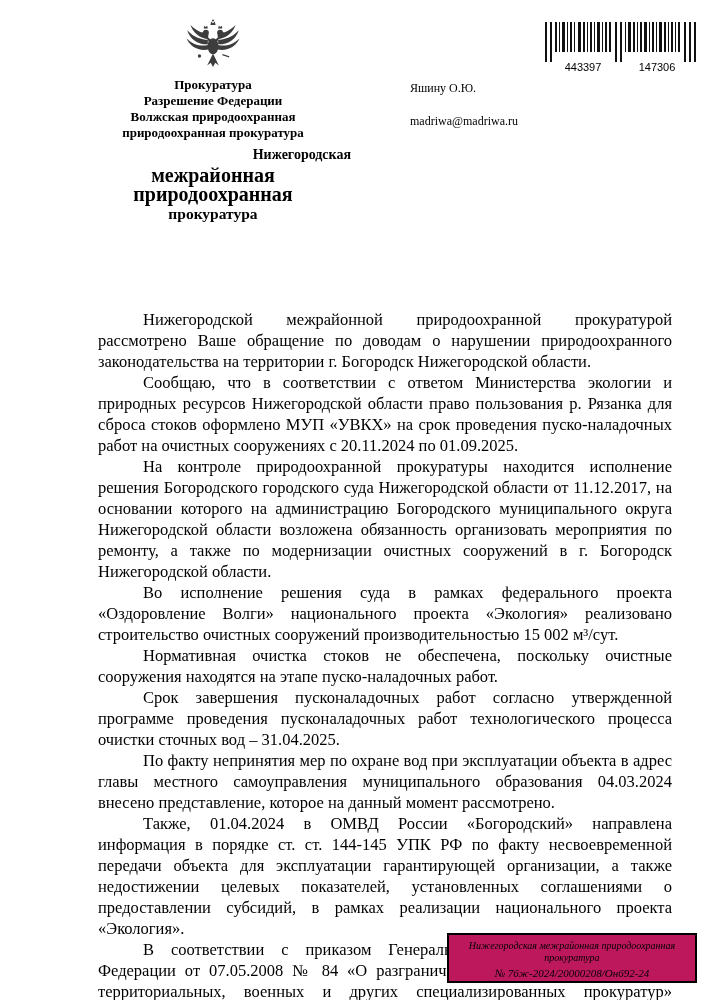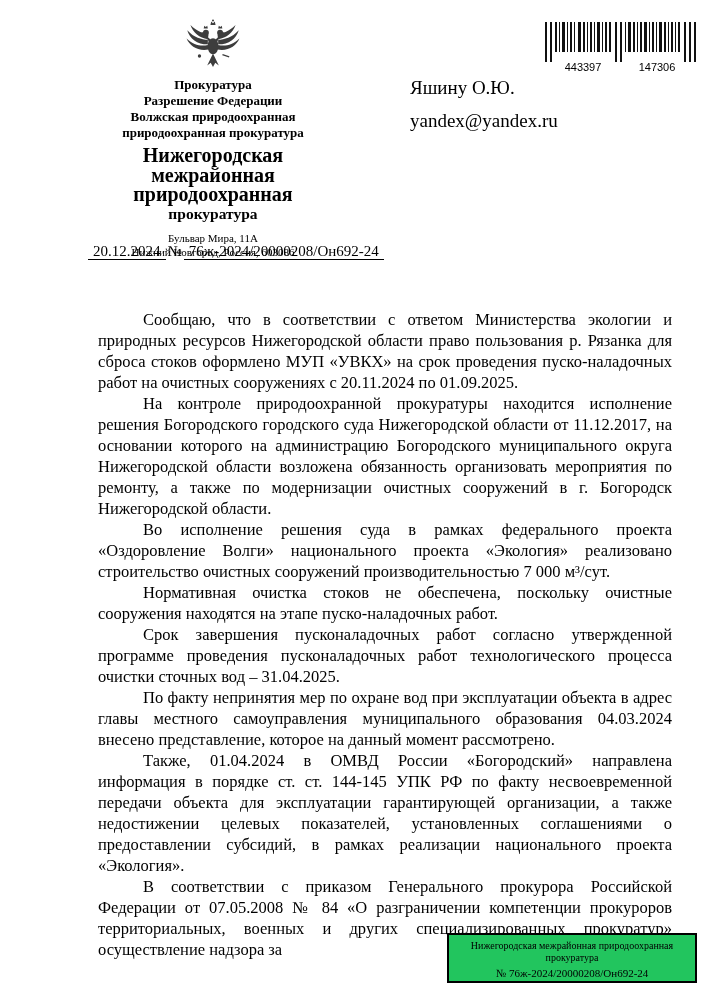--- a/index.html
+++ b/index.html
@@ -7,46 +7,47 @@
     position:relative;width:706px;height:1000px;background:#ffffff;
     font-family:"Liberation Serif", serif;color:#000;overflow:hidden;
     margin:0 auto;
   }
   
   .letterhead{
     position:absolute;left:75px;top:16px;width:276px;text-align:center;
   }
   .emblem{width:58px;height:58px;display:block;margin:0 auto 3px auto;}
   .org-top div{font-weight:bold;font-size:13px;line-height:16px;}
-  .org-name1{font-weight:bold;font-size:20px;line-height:22px;margin-top:3px;}
+  .org-name1{font-weight:bold;font-size:14px;line-height:22px;margin-top:3px;text-align:right;}
   .org-name2{font-weight:bold;font-size:20px;line-height:19px;}
   .org-name3{font-weight:bold;font-size:15.5px;line-height:19px;}
   .address{font-size:11px;line-height:14px;margin-top:8px;}
   
   .refline{
     position:absolute;left:88px;top:243px;font-size:15px;white-space:nowrap;
   }
   .refline .u{border-bottom:1px solid #000;padding:0 5px;}
   .refline .nosign{padding:0 2px;}
   
   .barcode{position:absolute;left:545px;top:22px;}
   .barcode text{font-family:"Liberation Sans", sans-serif;font-size:11px;}
-  .recipient{position:absolute;left:410px;top:78px;font-size:19px;line-height:20px;}
+  .recipient{position:absolute;left:410px;top:78px;font-size:12px;line-height:20px;}
   .recipient .name{margin-bottom:13px;}
   
   .body-text{
     position:absolute;left:98px;top:309px;width:574px;
     font-size:16.5px;line-height:21px;text-align:justify;
   }
   .body-text p{margin:0;text-indent:45px;}
   
   .stamp{
     position:absolute;left:447px;top:933px;width:246px;height:41px;
-    border:2px solid #000;background:#22c55e;text-align:center;
+    border:2px solid #000;background:#be185d;text-align:center;
     padding-top:5px;
+    font-style:italic;
   }
   .stamp .l1{font-size:10px;line-height:12px;}
   .stamp .num{font-size:11px;line-height:14px;margin-top:2px;}
 </style>
 </head>
 <body>
 
 <div class="page">
 
   <div class="letterhead">
@@ -85,29 +86,22 @@
     </svg>
     <div class="org-top">
       <div>Прокуратура</div>
       <div>Разрешение Федерации</div>
       <div>Волжская природоохранная</div>
       <div>природоохранная прокуратура</div>
     </div>
     <div class="org-name1">Нижегородская</div>
     <div class="org-name2">межрайонная природоохранная</div>
     <div class="org-name3">прокуратура</div>
-    <div class="address">
-      <div>Бульвар Мира, 11А</div>
-      <div>Нижний Новгород, Россия, 603086</div>
-    </div>
   </div>
 
-  <div class="refline">
-    <span class="u">20.12.2024</span><span class="nosign">№</span><span class="u">76ж-2024/20000208/Он692-24</span>
-  </div>
 
   <svg class="barcode" width="152" height="52" viewBox="0 0 152 52">
     <g fill="#111">
 
       <rect x="0" y="0" width="2" height="40"></rect>
         <rect x="5" y="0" width="2" height="40"></rect>
 
       <rect x="10" y="0" width="2" height="30"></rect>
         <rect x="14" y="0" width="1" height="30"></rect>
       <rect x="17" y="0" width="3" height="30"></rect>
@@ -146,27 +140,28 @@
       <rect x="139" y="0" width="2" height="40"></rect>
         <rect x="144" y="0" width="2" height="40"></rect>
       <rect x="149" y="0" width="2" height="40"></rect>
     </g>
     <text x="38" y="49" text-anchor="middle">443397</text>
     <text x="112" y="49" text-anchor="middle">147306</text>
   </svg>
 
   <div class="recipient">
     <div class="name">Яшину О.Ю.</div>
-    <div class="email">yandex@yandex.ru</div>
+    <div class="email">madriwa@madriwa.ru</div>
   </div>
 
   <div class="body-text">
+      <p>Нижегородской межрайонной природоохранной прокуратурой рассмотрено Ваше обращение по доводам о нарушении природоохранного законодательства на территории г. Богородск Нижегородской области.</p>
       <p>Сообщаю, что в соответствии с ответом Министерства экологии и природных ресурсов Нижегородской области право пользования р. Рязанка для сброса стоков оформлено МУП «УВКХ» на срок проведения пуско-наладочных работ на очистных сооружениях с 20.11.2024 по 01.09.2025.</p>
       <p>На контроле природоохранной прокуратуры находится исполнение решения Богородского городского суда Нижегородской области от 11.12.2017, на основании которого на администрацию Богородского муниципального округа Нижегородской области возложена обязанность организовать мероприятия по ремонту, а также по модернизации очистных сооружений в г. Богородск Нижегородской области.</p>
-      <p>Во исполнение решения суда в рамках федерального проекта «Оздоровление Волги» национального проекта «Экология» реализовано строительство очистных сооружений производительностью 7 000 м³/сут.</p>
+      <p>Во исполнение решения суда в рамках федерального проекта «Оздоровление Волги» национального проекта «Экология» реализовано строительство очистных сооружений производительностью 15 002 м³/сут.</p>
       <p>Нормативная очистка стоков не обеспечена, поскольку очистные сооружения находятся на этапе пуско-наладочных работ.</p>
       <p>Срок завершения пусконаладочных работ согласно утвержденной программе проведения пусконаладочных работ технологического процесса очистки сточных вод – 31.04.2025.</p>
       <p>По факту непринятия мер по охране вод при эксплуатации объекта в адрес главы местного самоуправления муниципального образования 04.03.2024 внесено представление, которое на данный момент рассмотрено.</p>
       <p>Также, 01.04.2024 в ОМВД России «Богородский» направлена информация в порядке ст. ст. 144-145 УПК РФ по факту несвоевременной передачи объекта для эксплуатации гарантирующей организации, а также недостижении целевых показателей, установленных соглашениями о предоставлении субсидий, в рамках реализации национального проекта «Экология».</p>
       <p>В соответствии с приказом Генерального прокурора Российской Федерации от 07.05.2008 № 84 «О разграничении компетенции прокуроров территориальных, военных и других специализированных прокуратур» осуществление надзора за</p>
     </div>
 
   <div class="stamp">
     <div class="l1">Нижегородская межрайонная природоохранная</div>
     <div class="l1">прокуратура</div>

